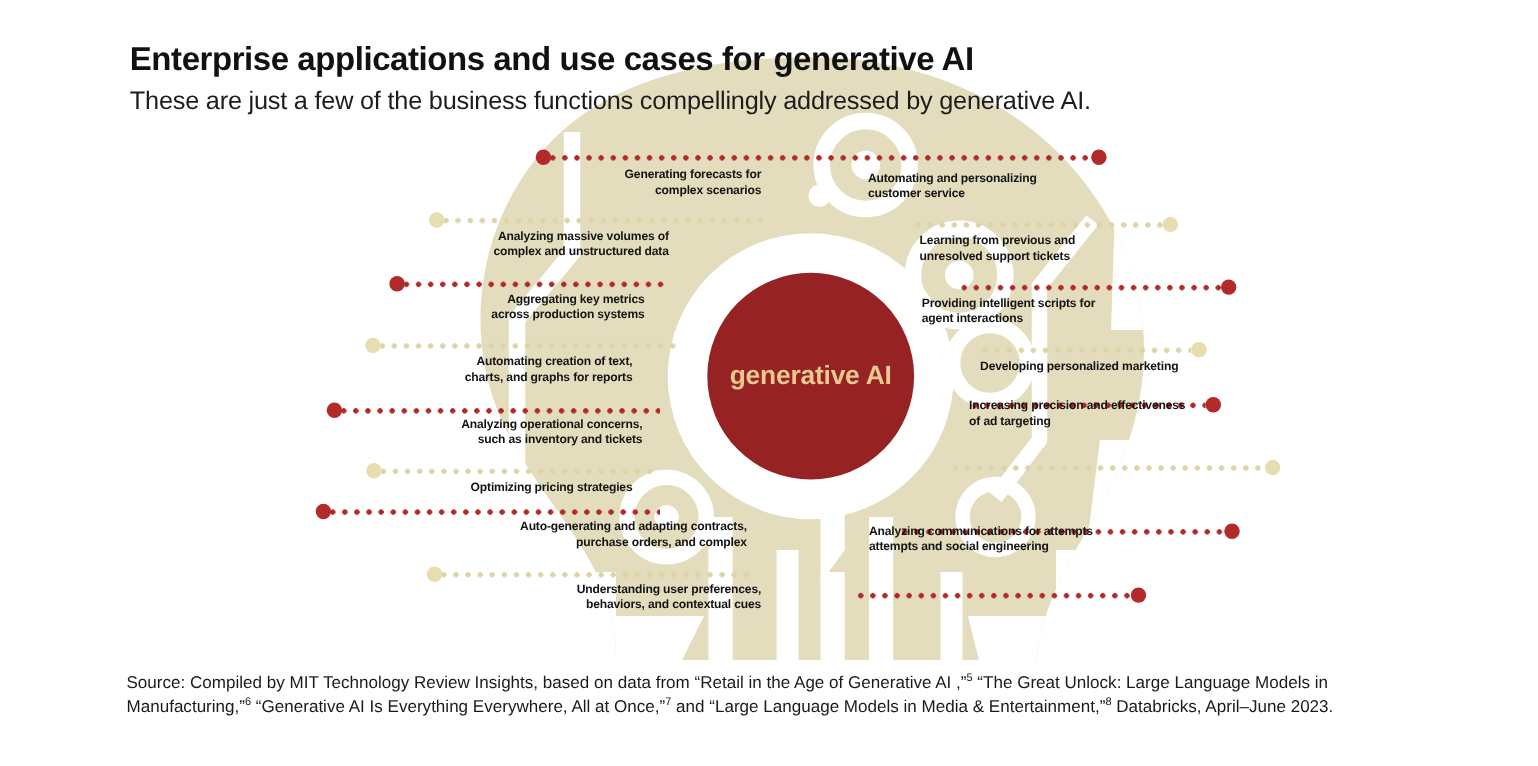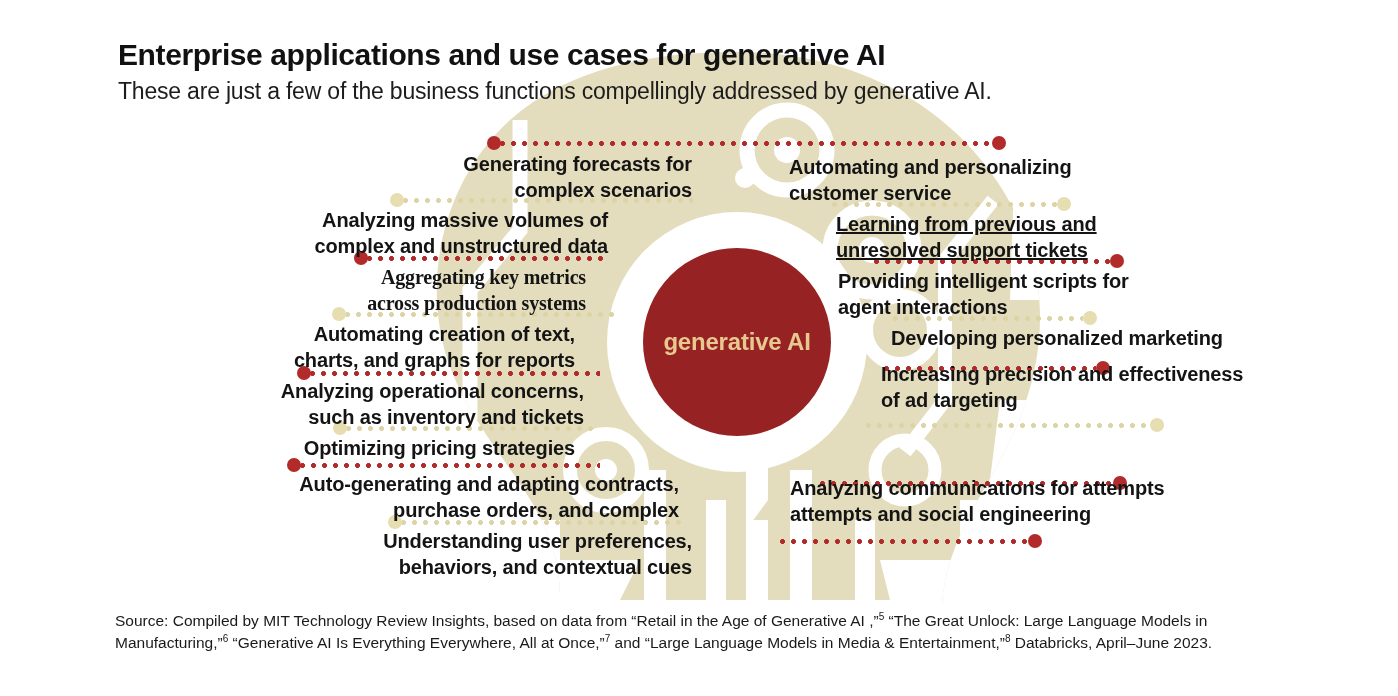--- a/index.html
+++ b/index.html
@@ -110,21 +110,21 @@
     height: 14px;
     border-radius: 50%;
     z-index: 9;
   }
   .enddot.red { background: #b22a2a; }
   .enddot.tan { background: #e6ddb0; }
 
   
   .label {
     position: absolute;
-    font-size: 20px;
+    font-size: 11px;
     font-weight: bold;
     line-height: 1.28;
     color: #141414;
     letter-spacing: -0.15px;
     z-index: 20;
   }
   .label.left  { text-align: right; }
   .label.right { text-align: left; }
 
   
@@ -273,21 +273,21 @@
   <div class="label left" style="left:292px; top:152px; width:400px;">
     <div>Generating forecasts for</div>
     <div>complex scenarios</div>
   </div>
 
   <div class="label left" style="left:208px; top:208px; width:400px;">
     <div>Analyzing massive volumes of</div>
     <div>complex and unstructured data</div>
   </div>
 
-  <div class="label left" style="left:186px; top:265px; width:400px;font-family:Liberation Serif, serif;">
+  <div class="label left" style="left:186px; top:265px; width:400px;">
     <div>Aggregating key metrics</div>
     <div>across production systems</div>
   </div>
 
   <div class="label left" style="left:175px; top:322px; width:400px;">
     <div>Automating creation of text,</div>
     <div>charts, and graphs for reports</div>
   </div>
 
   <div class="label left" style="left:184px; top:379px; width:400px;">
@@ -307,21 +307,21 @@
   <div class="label left" style="left:292px; top:529px; width:400px;">
     <div>Understanding user preferences,</div>
     <div>behaviors, and contextual cues</div>
   </div>
 
   <div class="label right" style="left:789px; top:155px; width:420px;">
     <div>Automating and personalizing</div>
     <div>customer service</div>
   </div>
 
-  <div class="label right" style="left:836px; top:212px; width:420px;text-decoration:underline;">
+  <div class="label right" style="left:836px; top:212px; width:420px;">
     <div>Learning from previous and</div>
     <div>unresolved support tickets</div>
   </div>
 
   <div class="label right" style="left:838px; top:269px; width:420px;">
     <div>Providing intelligent scripts for</div>
     <div>agent interactions</div>
   </div>
 
   <div class="label right" style="left:891px; top:326px; width:420px;">

